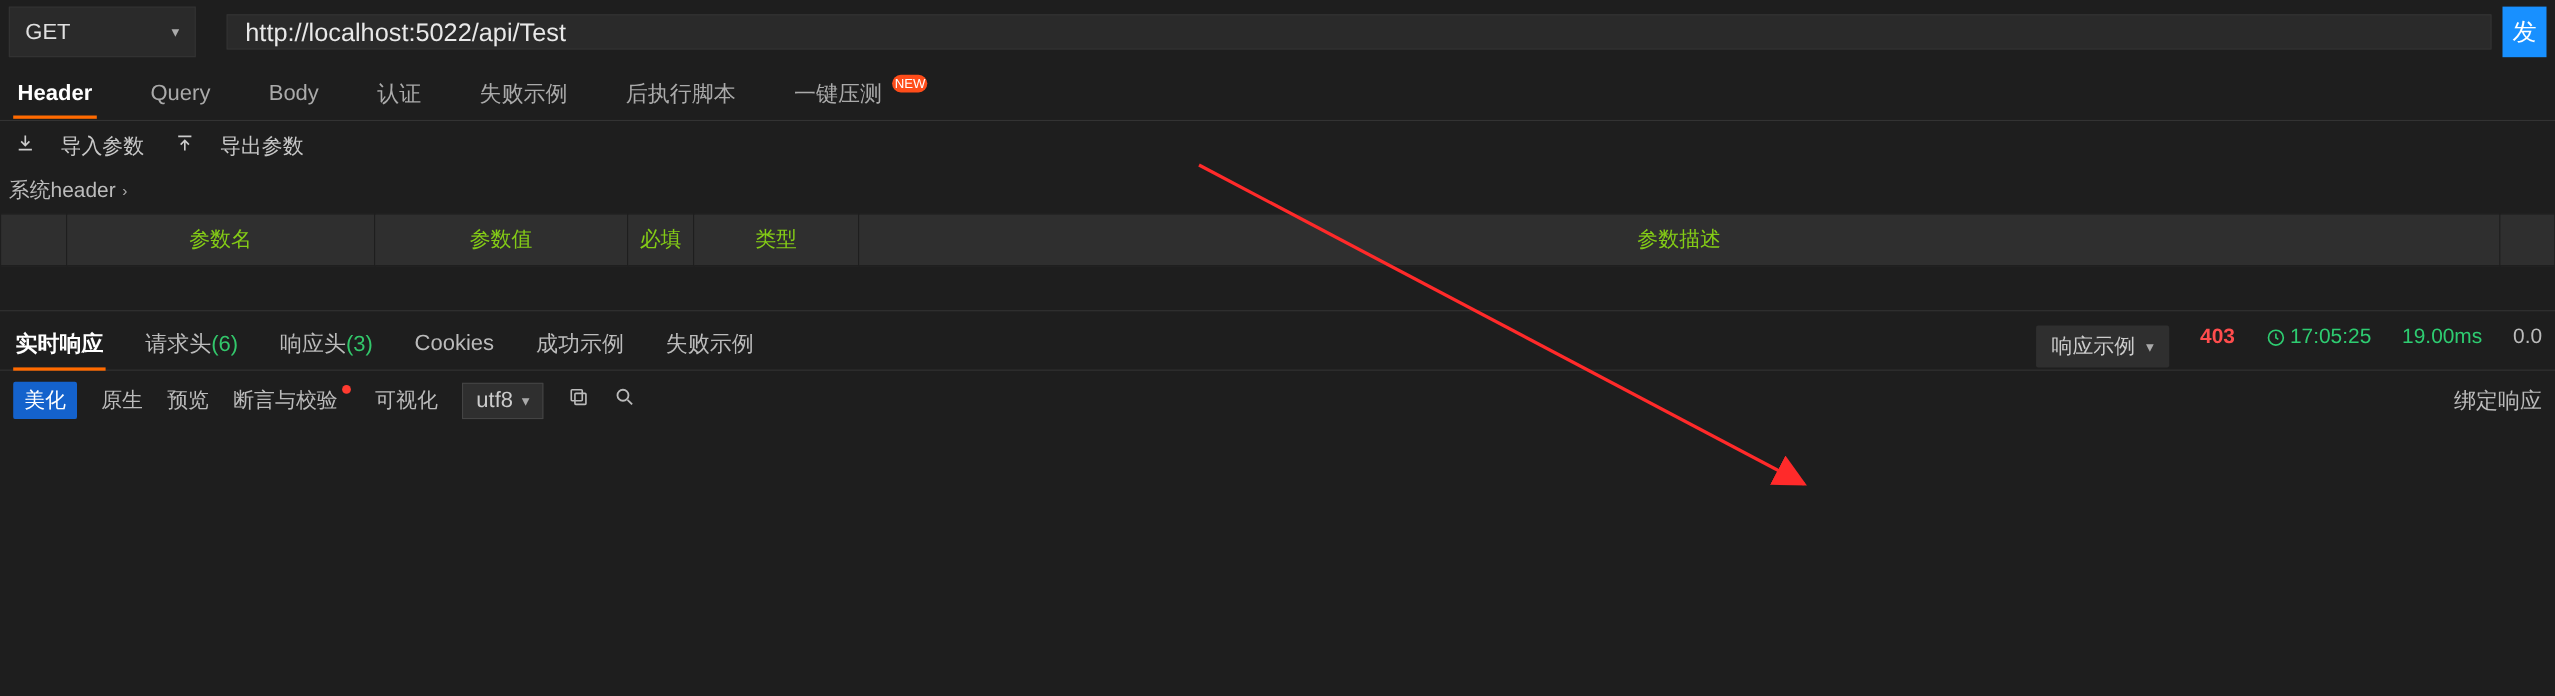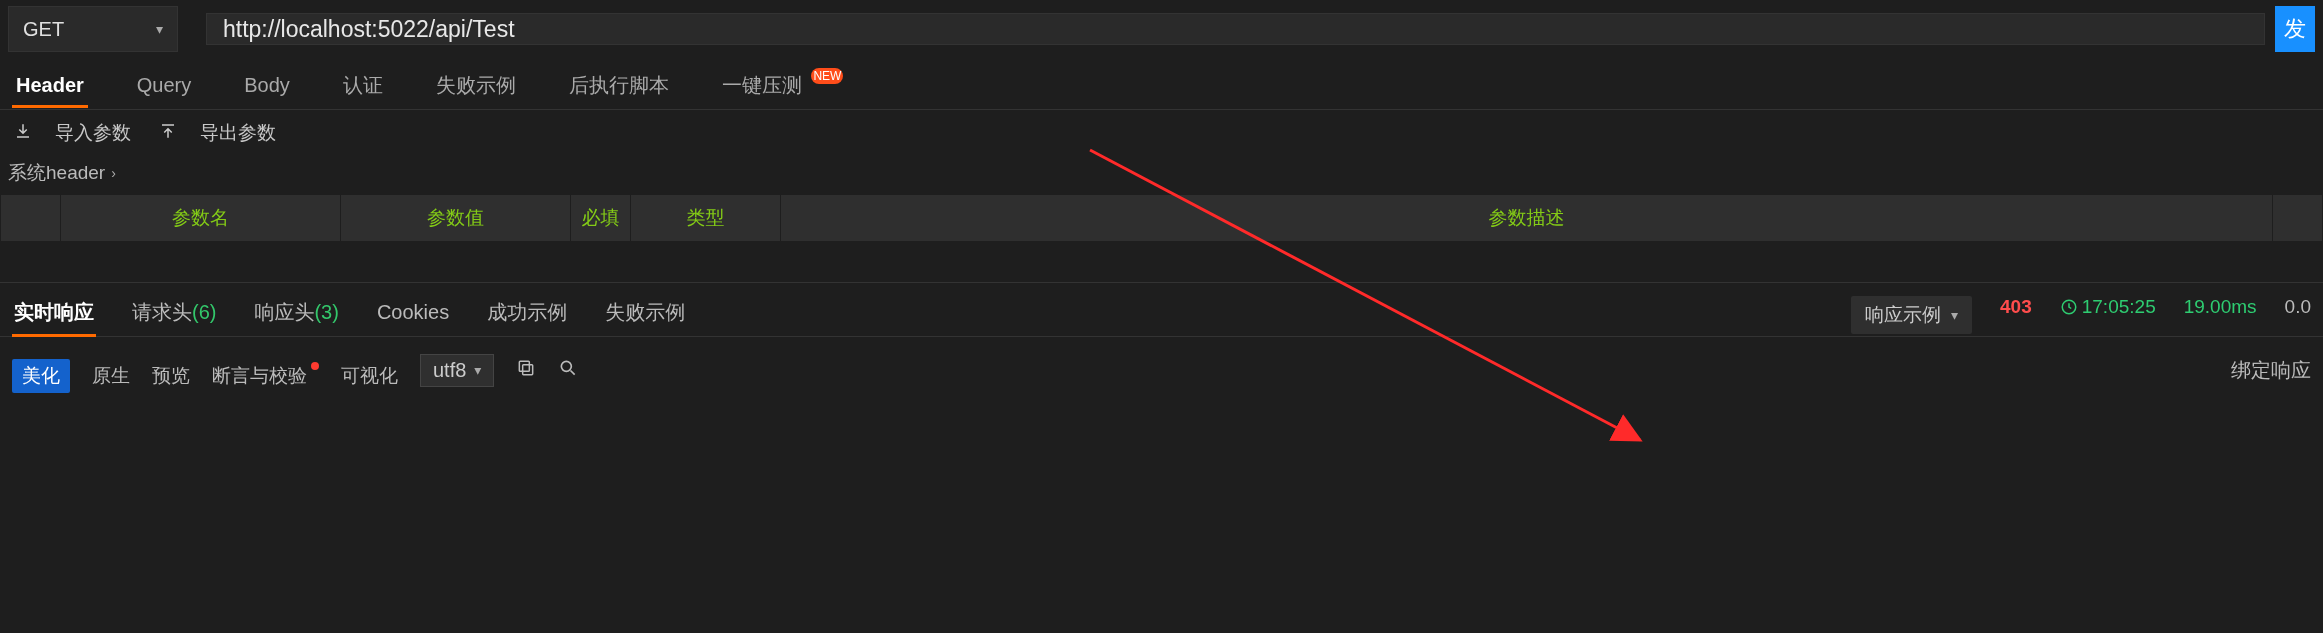--- a/index.html
+++ b/index.html
@@ -59,21 +59,21 @@
 .resp-tab { color:#bbb; font-size:20px; padding:6px 2px 10px; cursor:pointer; position:relative; }
 .resp-tab.active { color:#fff; font-weight:600; }
 .resp-tab.active::after { content:""; position:absolute; left:0; right:0; bottom:-1px; height:3px; background:#ff6a00; }
 .cnt-green { color:#33c76b; }
 .resp-right { margin-left:auto; display:flex; align-items:flex-start; gap:28px; font-size:19px; }
 .resp-example-btn { background:#2f2f2f; padding:6px 14px; display:flex; align-items:center; gap:10px; color:#ccc; border-radius:2px; cursor:pointer; }
 .status-403 { color:#ff4d4d; font-weight:600; }
 .time-g { color:#2ecc71; display:flex; align-items:center; gap:4px; }
 .size-g { color:#bbb; }
 .fmt-bar { display:flex; align-items:center; gap:22px; padding:10px 12px; border-top:1px solid #333; }
-.fmt-tab { color:#bbb; font-size:19px; cursor:pointer; position:relative; display:flex; align-items:center; gap:4px;margin-top:12px; }
+.fmt-tab { color:#bbb; font-size:19px; cursor:pointer; position:relative; display:flex; align-items:center; gap:4px; }
 .fmt-tab.active { color:#fff; background:#1462cc; padding:4px 10px; border-radius:2px; }
 .red-dot { width:8px; height:8px; background:#ff3b30; border-radius:50%; display:inline-block; position:relative; top:-10px; }
 .enc-select { background:#2f2f2f; border:1px solid #444; color:#ccc; padding:4px 12px; display:flex; align-items:center; gap:8px; cursor:pointer; }
 .icon-sm { width:18px; height:18px; display:inline-block; }
 .chevron { font-size:14px; color:#aaa; }
 .fmt-right { margin-left:auto; color:#bbb; font-size:20px; }
 .arrow-annot { position:absolute; pointer-events:none; }
 </style>
 </head>
 <body>

